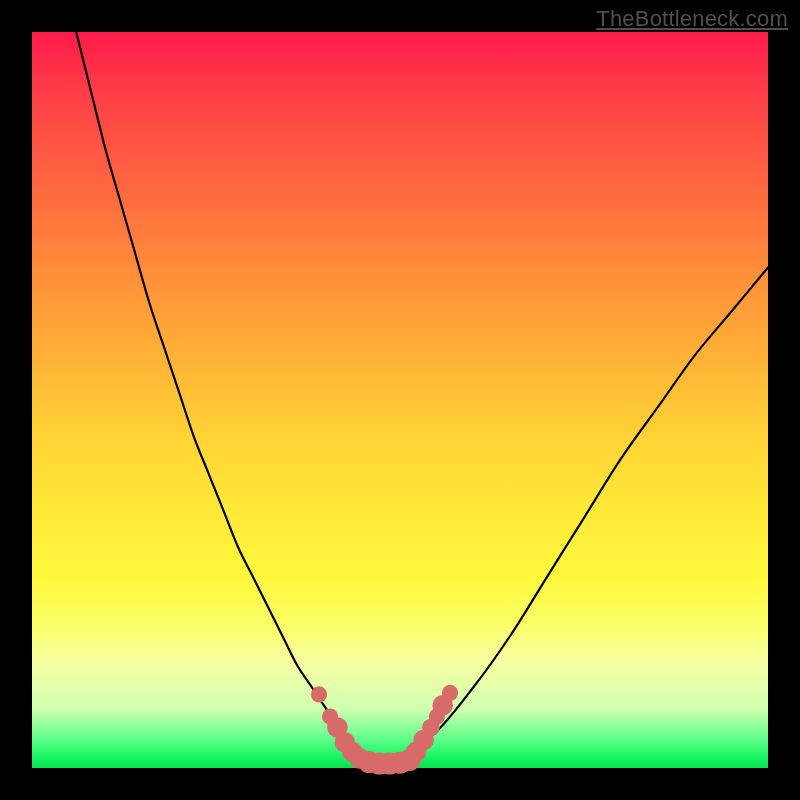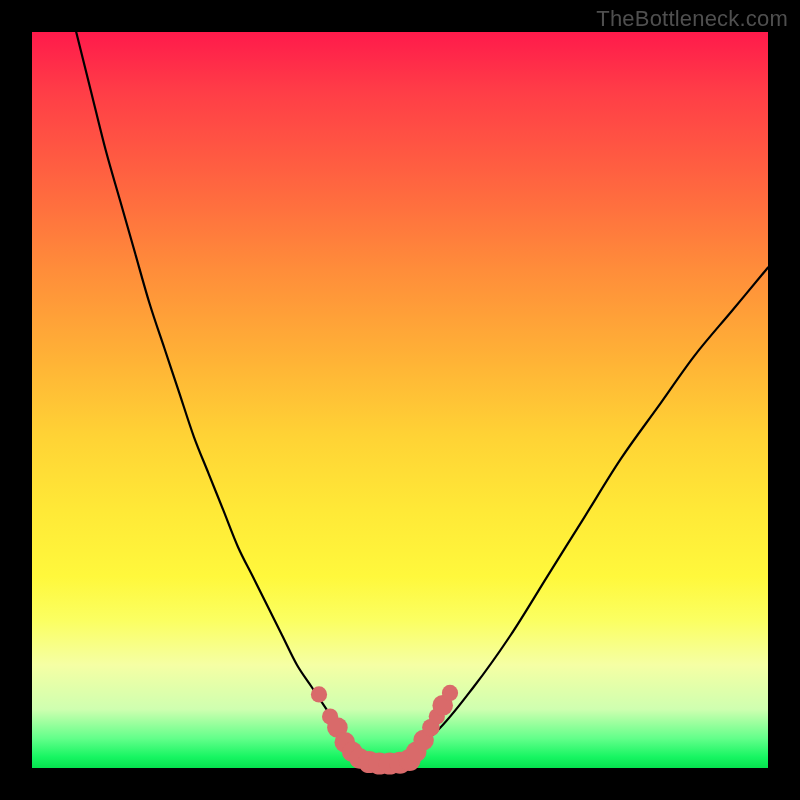--- a/index.html
+++ b/index.html
@@ -19,20 +19,21 @@
   }
   .watermark {
     position: absolute;
     top: 6px;
     right: 12px;
     font-size: 22px;
     color: #4f4f4f;
     font-weight: 500;
     letter-spacing: 0.2px;
     z-index: 10;
+    text-decoration: underline;
   }
   .plot {
     position: absolute;
     left: 32px;
     top: 32px;
     width: 736px;
     height: 736px;
     
     background: linear-gradient(
       to bottom,

